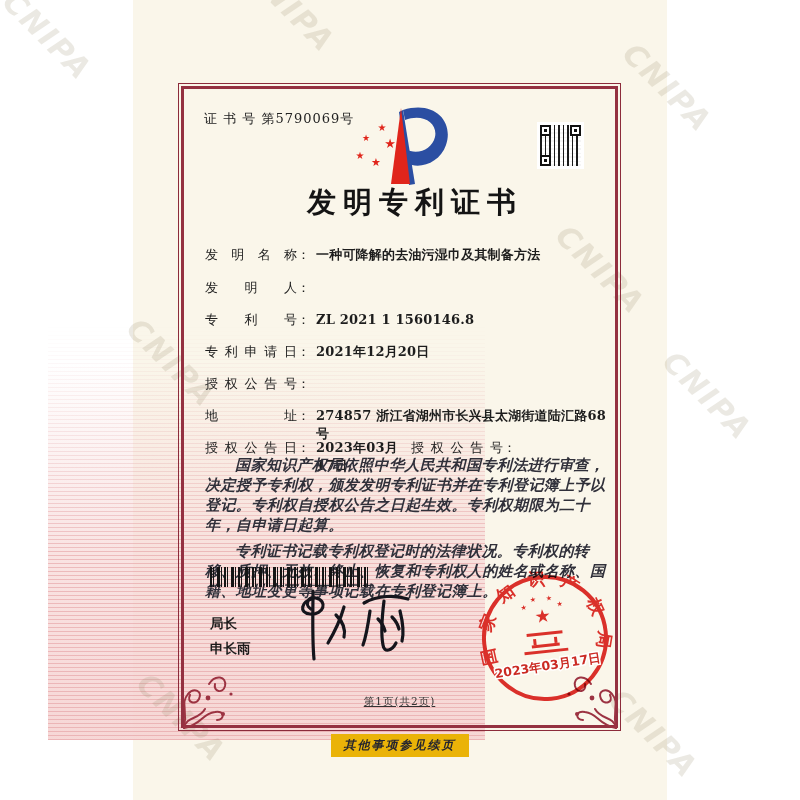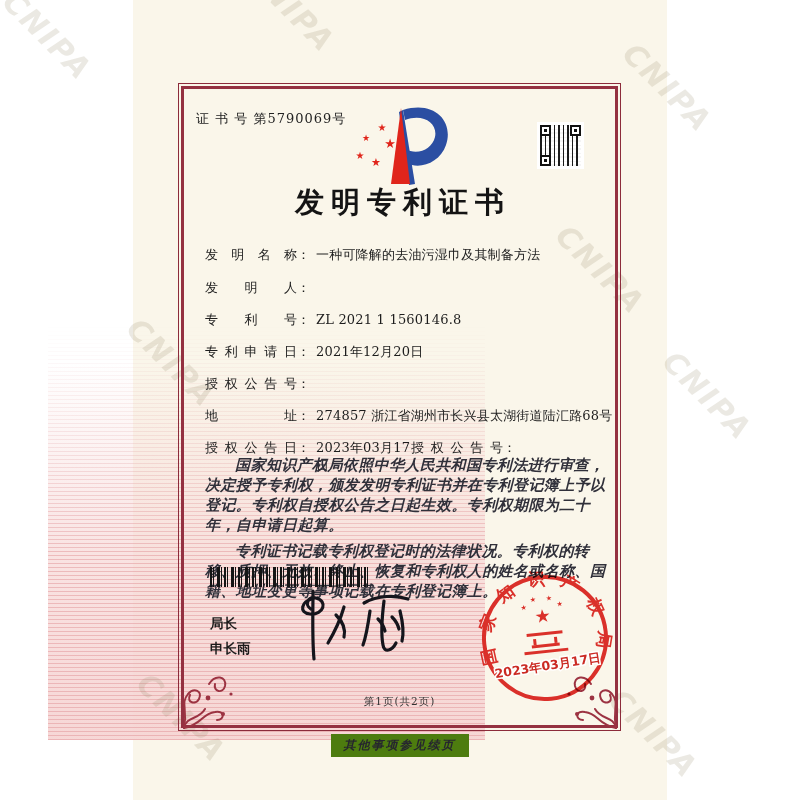--- a/index.html
+++ b/index.html
@@ -34,61 +34,61 @@
   }
   .frame{
     position:absolute;left:45px;top:83px;width:443px;height:648px;z-index:4;
     border:1px solid #8c2b3b;box-sizing:border-box;
   }
   .frame::before{
     content:"";position:absolute;left:2px;top:2px;right:2px;bottom:2px;
     border:3px solid #943141;
   }
   .content{position:absolute;left:0;top:0;width:534px;height:800px;z-index:5;}
-  .cert-no{position:absolute;left:63px;top:110px;font-size:13px;color:#222;letter-spacing:1px;}
+  .cert-no{position:absolute;left:71px;top:110px;font-size:13px;color:#222;letter-spacing:1px;}
   .logo{position:absolute;left:218px;top:104px;width:104px;height:84px;}
   .qr{position:absolute;left:404px;top:122px;width:47px;height:47px;background:#fff;padding:3px;box-sizing:border-box;}
   .qr-noise{width:100%;height:100%;position:relative;
     background:
       repeating-linear-gradient(90deg,#1a1a1a 0 2px,transparent 2px 5px,#1a1a1a 5px 6px,transparent 6px 9px),
       repeating-linear-gradient(0deg,#f4f4f4 0 2px,transparent 2px 4px,#f4f4f4 4px 5px,transparent 5px 8px);
   }
   .qr-finder{position:absolute;width:11px;height:11px;border:2px solid #111;background:#111;
     box-shadow:inset 0 0 0 2px #fff;box-sizing:border-box;}
   .qr-finder.tl{left:0;top:0;} .qr-finder.tr{right:0;top:0;} .qr-finder.bl{left:0;bottom:0;}
   .title{
     position:absolute;left:45px;top:183px;width:443px;text-align:center;
-    font-size:29px;font-weight:700;color:#141414;letter-spacing:7px;text-indent:7px;
+    font-size:29px;font-weight:700;color:#141414;letter-spacing:7px;text-indent:7px;padding-left:12px;
   }
   .row{position:absolute;left:72px;width:410px;font-size:13px;color:#1d1d1d;display:flex;align-items:baseline;}
   .rl{display:inline-block;width:92px;text-align:justify;text-align-last:justify;-moz-text-align-last:justify;flex:none;}
   .rc{flex:none;margin-right:6px;}
-  .rv{font-weight:400;letter-spacing:0.2px;}
+  .rv{font-weight:700;letter-spacing:0.2px;}
   .rv.w1{flex:none;width:95px;}
   .paras{position:absolute;left:72px;top:455px;width:410px;color:#30303a;}
   .paras p{
     margin:0 0 6px 0;font-size:15px;line-height:20px;text-indent:2em;
     font-style:italic;font-weight:600;letter-spacing:0.4px;font-family:Liberation Serif, serif;
   }
   .barcode{position:absolute;left:77px;top:567px;width:158px;height:20px;
     background:repeating-linear-gradient(90deg,
       #151515 0 2px,transparent 2px 3px,
       #151515 3px 4px,transparent 4px 7px,
       #151515 7px 10px,transparent 10px 11px,
       #151515 11px 12px,transparent 12px 14px);
   }
   .signer{position:absolute;left:77px;top:611px;font-family:Liberation Sans, sans-serif;
     font-size:13.5px;font-weight:700;color:#1b1b1b;line-height:25px;}
   .signature{position:absolute;left:145px;top:583px;width:145px;height:82px;}
   .seal{position:absolute;left:344px;top:570px;width:136px;height:136px;z-index:6;
     mix-blend-mode:multiply;opacity:0.95;transform:rotate(-6deg);}
   .page-num{position:absolute;left:45px;top:695px;width:443px;text-align:center;
-    font-size:10.5px;color:#333;letter-spacing:1px;}
+    font-size:10.5px;color:#333;letter-spacing:1px;text-decoration:underline;}
   .footer-wrap{position:absolute;left:45px;top:734px;width:443px;text-align:center;z-index:6;}
-  .footer-note{display:inline-block;background:#4d7c0f;padding:3px 13px;
+  .footer-note{display:inline-block;background:#eab308;padding:3px 13px;
     font-size:12px;font-style:italic;font-weight:600;color:#26262e;letter-spacing:2px;}
   .corner{position:absolute;width:76px;height:76px;z-index:5;}
   .corner.bl{left:44px;top:656px;}
   .corner.br{left:414px;top:656px;transform:scaleX(-1);}
 </style>
 </head>
 <body>
 
 <div class="page"></div>
 <div class="tint"></div>

